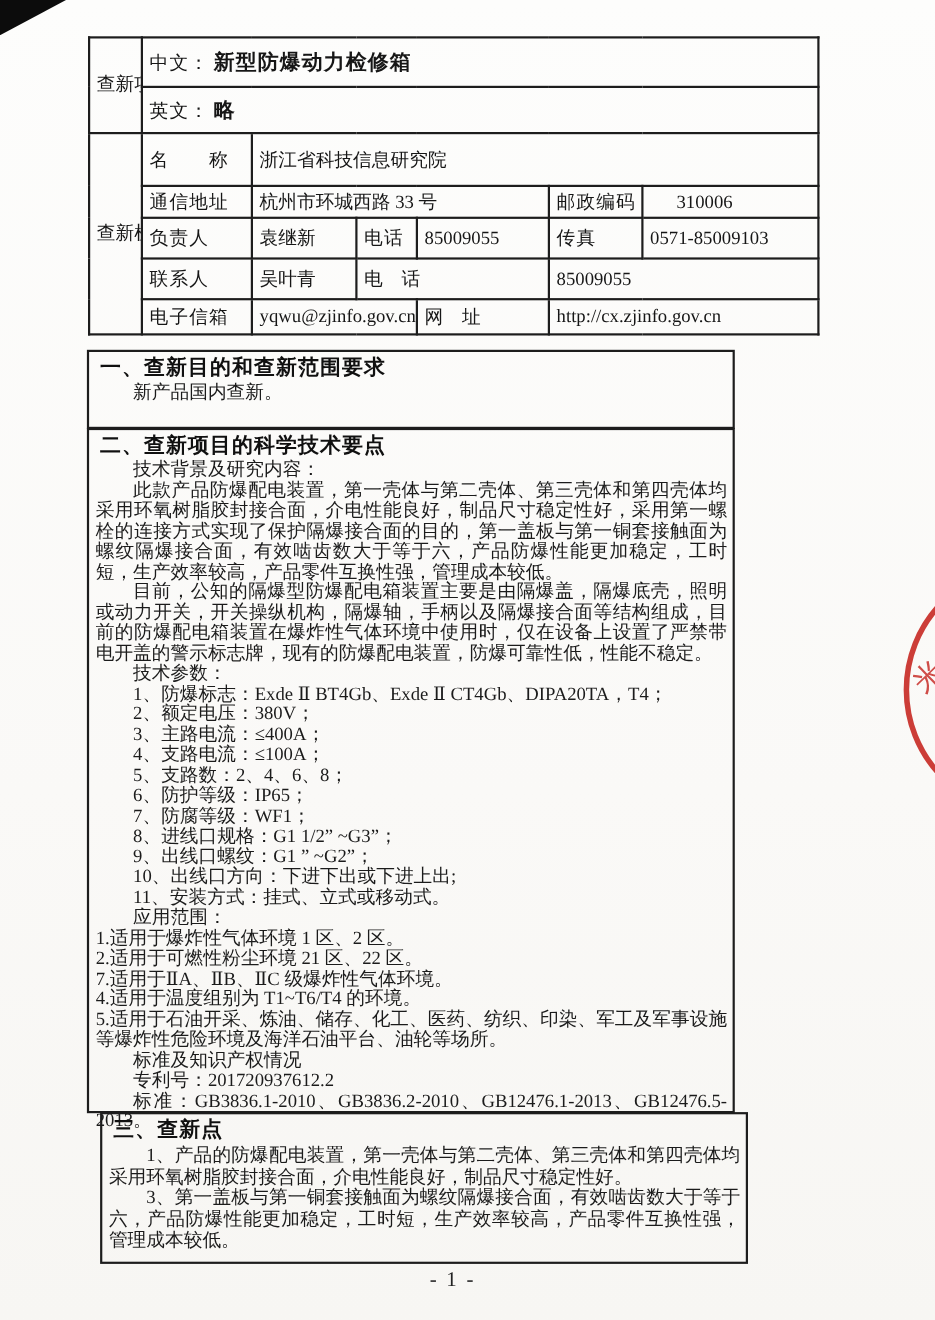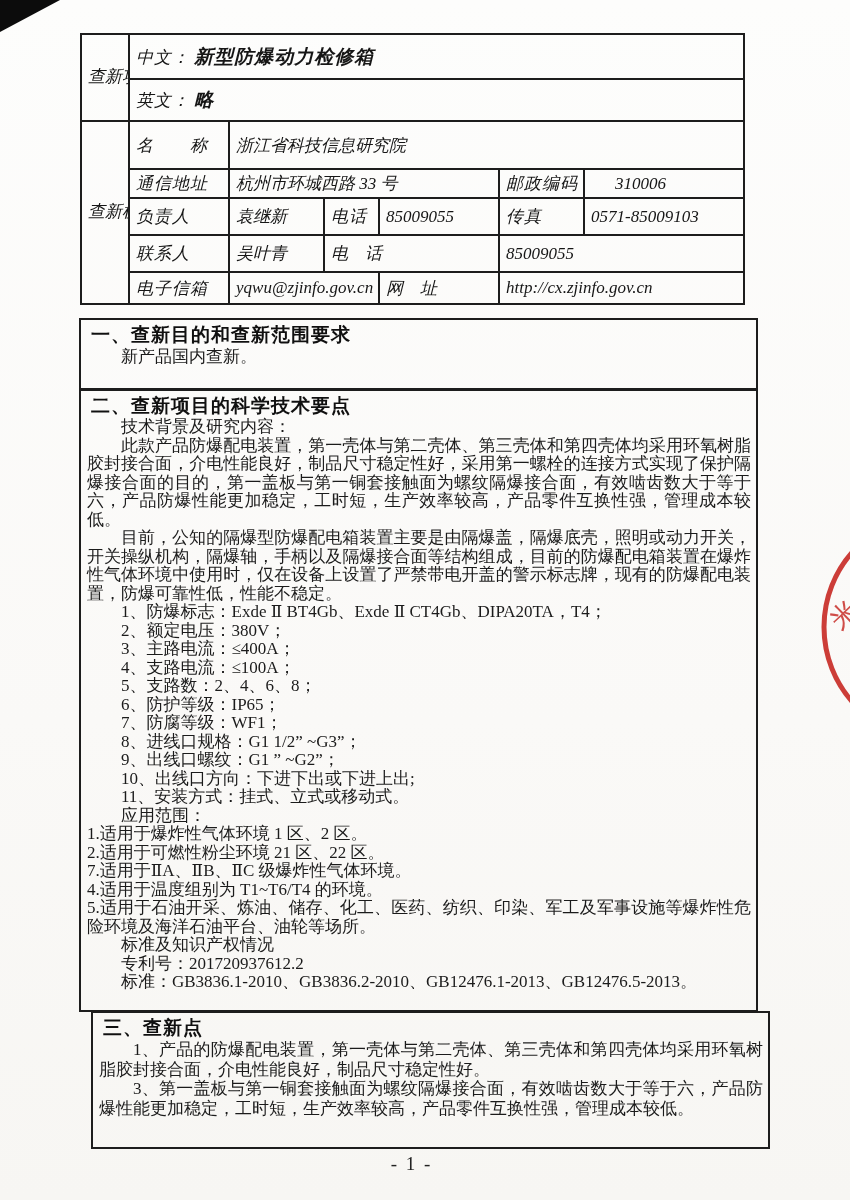--- a/index.html
+++ b/index.html
@@ -18,36 +18,36 @@
   
   table.doc{
     position:absolute;left:80px;top:33px;width:663px;
     border-collapse:collapse;table-layout:fixed;
   }
   table.doc td,table.doc th{
     border:2px solid #1d1d1d;
     padding:2px 6px;
     font-size:17px;font-weight:normal;
     vertical-align:middle;text-align:left;
-    overflow:hidden;white-space:nowrap;font-style:italic;
+    overflow:hidden;white-space:nowrap;
   }
   th.vhead{
     text-align:center;font-weight:bold;font-size:18px;
     line-height:1.55;white-space:normal;word-break:break-all;
     padding:2px 5px;
   }
   .r-cn{height:45px}.r-en{height:42px}.r-name{height:48px}
   .r-addr{height:29px}.r-head{height:37px}.r-contact{height:37px}.r-email{height:32px}
   .big-val{font-weight:bold;font-size:19px;letter-spacing:1px;}
   .lbl{letter-spacing:1px;}
   .pad-lg{padding-left:30px !important;}
   .latin{font-size:17px;}
   
   .secbox{
-    position:absolute;left:79px;width:679px;
+    position:absolute;left:79px;width:589px;
     border:2px solid #1d1d1d;background:transparent;
     box-sizing:border-box;
   }
   #sec1{top:318px;height:72px;}
   #sec2{top:389px;height:623px;}
   #sec3{top:1011px;height:138px;margin-left:12px;}
   .sec-title{
     font-weight:bold;font-size:19px;letter-spacing:1px;
     padding:3px 0 0 10px;line-height:24px;color:#101010;
   }
@@ -134,20 +134,21 @@
   <div class="sec-title">一、查新目的和查新范围要求</div>
   <div class="sec-body para indent">新产品国内查新。</div>
 </div>
 
 <div class="secbox" id="sec2">
   <div class="sec-title">二、查新项目的科学技术要点</div>
   <div class="sec-body">
       <div class="para indent">技术背景及研究内容：</div>
       <div class="para indent">此款产品防爆配电装置，第一壳体与第二壳体、第三壳体和第四壳体均采用环氧树脂胶封接合面，介电性能良好，制品尺寸稳定性好，采用第一螺栓的连接方式实现了保护隔爆接合面的目的，第一盖板与第一铜套接触面为螺纹隔爆接合面，有效啮齿数大于等于六，产品防爆性能更加稳定，工时短，生产效率较高，产品零件互换性强，管理成本较低。</div>
       <div class="para indent">目前，公知的隔爆型防爆配电箱装置主要是由隔爆盖，隔爆底壳，照明或动力开关，开关操纵机构，隔爆轴，手柄以及隔爆接合面等结构组成，目前的防爆配电箱装置在爆炸性气体环境中使用时，仅在设备上设置了严禁带电开盖的警示标志牌，现有的防爆配电装置，防爆可靠性低，性能不稳定。</div>
+      <div class="para indent">技术参数：</div>
       <div class="para indent">1、防爆标志：Exde Ⅱ BT4Gb、Exde Ⅱ CT4Gb、DIPA20TA，T4；</div>
       <div class="para indent">2、额定电压：380V；</div>
       <div class="para indent">3、主路电流：≤400A；</div>
       <div class="para indent">4、支路电流：≤100A；</div>
       <div class="para indent">5、支路数：2、4、6、8；</div>
       <div class="para indent">6、防护等级：IP65；</div>
       <div class="para indent">7、防腐等级：WF1；</div>
       <div class="para indent">8、进线口规格：G1 1/2” ~G3”；</div>
       <div class="para indent">9、出线口螺纹：G1 ” ~G2”；</div>
       <div class="para indent">10、出线口方向：下进下出或下进上出;</div>

